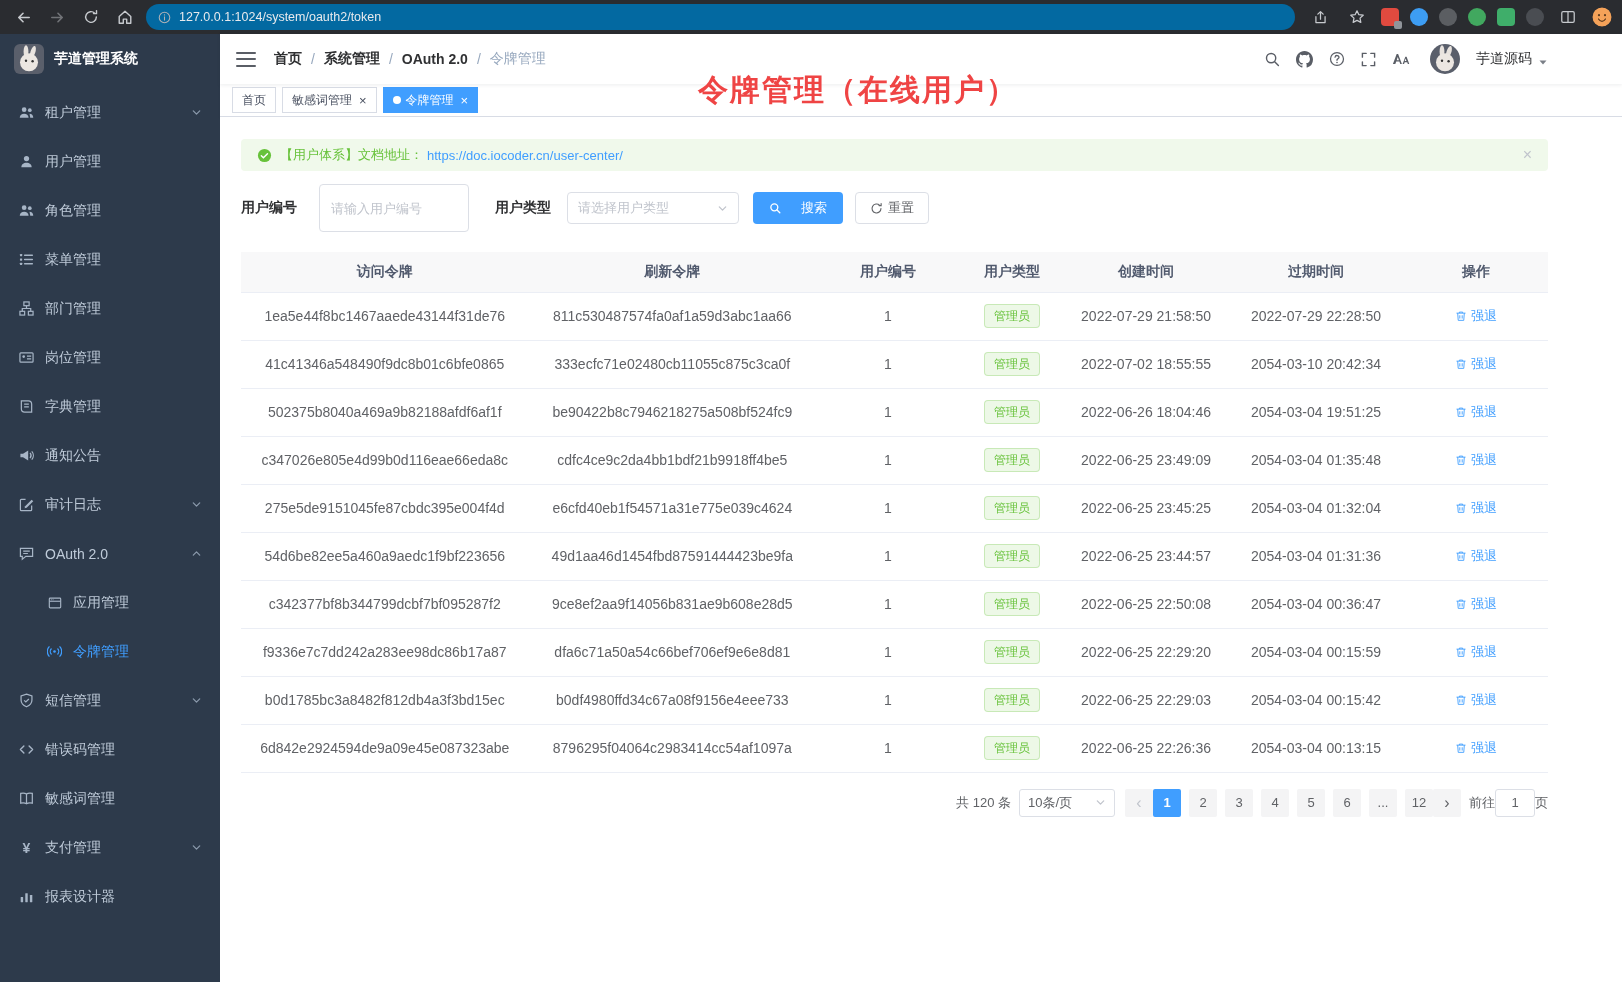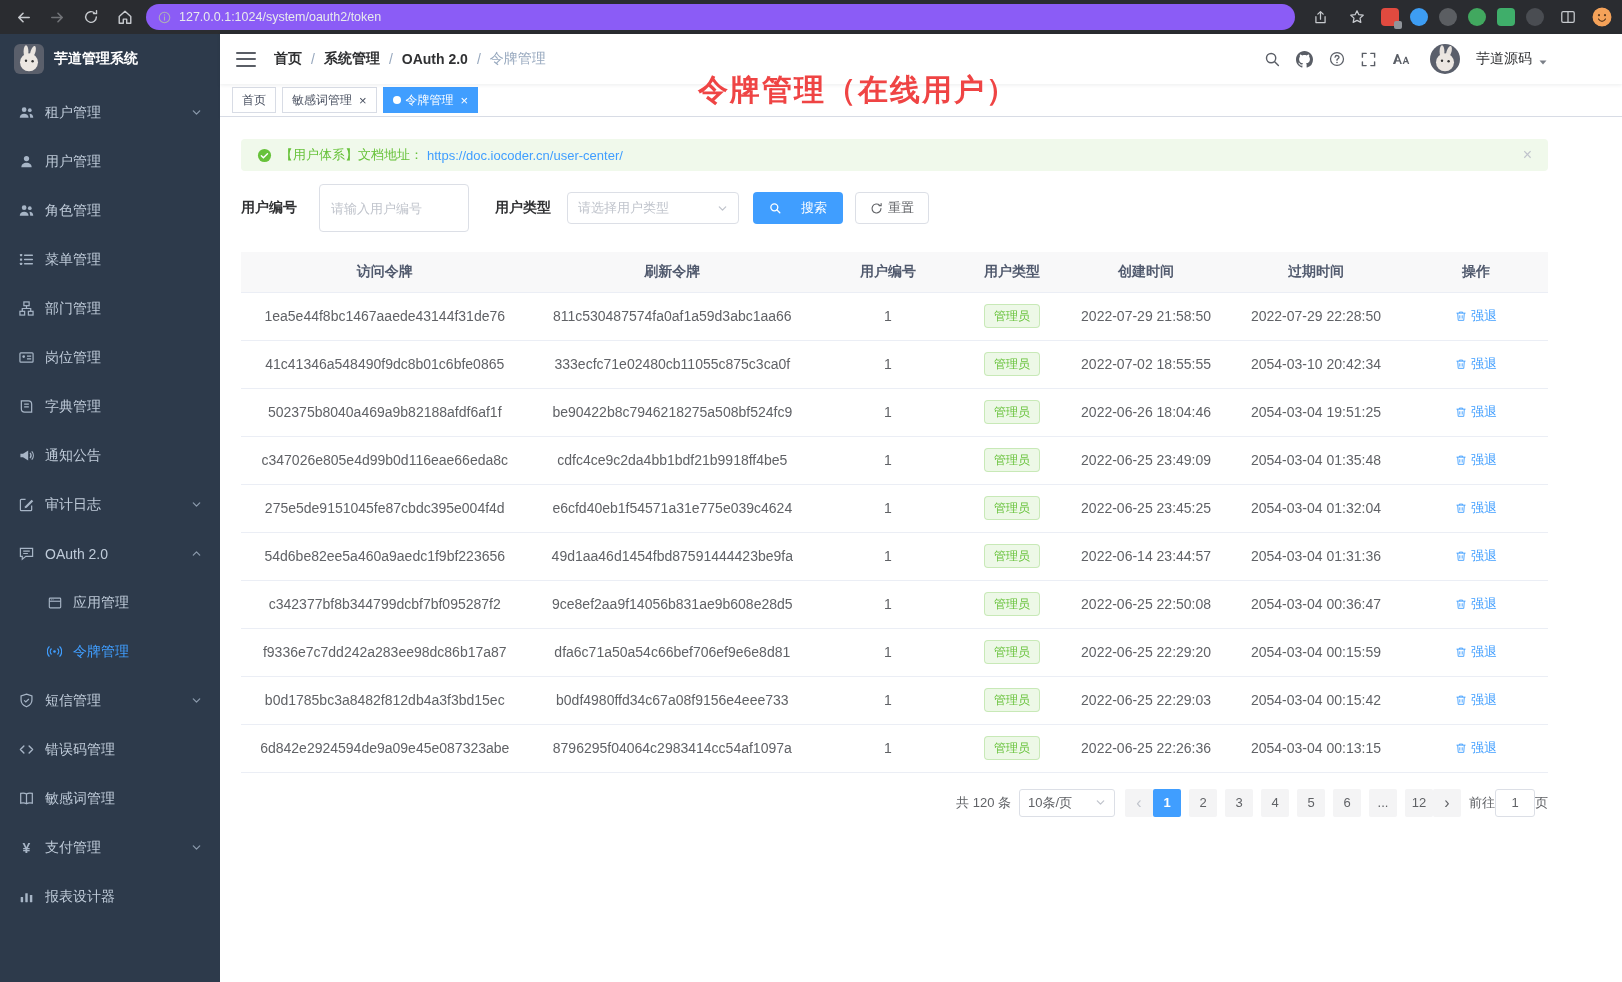--- a/index.html
+++ b/index.html
@@ -5,21 +5,21 @@
 *{margin:0;padding:0;box-sizing:border-box;}
 html,body{width:1622px;height:982px;}
 body{font-family:"Liberation Sans","DejaVu Sans",sans-serif;background:#fff;overflow:hidden;}
 #screen{width:1622px;height:982px;display:flex;flex-direction:column;}
 
 
 .browser-bar{height:34px;background:#2a2c30;display:flex;align-items:center;padding:0 10px;color:#c7cace;flex-shrink:0;}
 .b-left{display:flex;align-items:center;gap:8px;margin-right:8px;}
 .b-btn{width:26px;height:26px;display:flex;align-items:center;justify-content:center;cursor:pointer;flex-shrink:0;}
 .b-btn.dim{opacity:.45;}
-.url-pill{flex:1;height:26px;background:#8b5cf6;border-radius:13px;display:flex;align-items:center;padding:0 12px;gap:8px;min-width:0;cursor:text;}
+.url-pill{flex:1;height:26px;background:#0369a1;border-radius:13px;display:flex;align-items:center;padding:0 12px;gap:8px;min-width:0;cursor:text;}
 .pill-info{display:inline-flex;color:#aeb1b6;}
 .url-text{font-size:12.5px;color:#e8eaed;white-space:nowrap;overflow:hidden;}
 .b-right{display:flex;align-items:center;gap:11px;margin-left:12px;}
 .ext{width:18px;height:18px;position:relative;display:inline-block;cursor:pointer;flex-shrink:0;}
 .ext-red{background:#e04a3f;border-radius:4px;}
 .ext-blue{background:#3d9df3;border-radius:50%;}
 .ext-dark{background:#5b5e62;border-radius:50%;}
 .ext-green{background:#41a85f;border-radius:50%;}
 .ext-lime{background:#3fae6a;border-radius:4px;}
 .ext-dark2{background:#4a4d52;border-radius:50%;}
@@ -609,21 +609,21 @@
                       </svg>
                     </span>
                     <span>强退</span>
                   </a></td>
               </tr>
               <tr>
                 <td class="col0">54d6be82ee5a460a9aedc1f9bf223656</td>
                 <td class="col1">49d1aa46d1454fbd87591444423be9fa</td>
                 <td class="col2">1</td>
                 <td class="col3"><span class="tag">管理员</span></td>
-                <td class="col4">2022-06-14 23:44:57</td>
+                <td class="col4">2022-06-25 23:44:57</td>
                 <td class="col5">2054-03-04 01:31:36</td>
                 <td class="col6"><a class="action-link">
                     <span class="act-ic">
                       <svg viewBox="0 0 16 16" width="12" height="12" fill="none" stroke="currentColor" stroke-width="1.2">
                         <path d="M2 4.2h12M5.8 4.2V2.8h4.4v1.4M3.6 4.2l.7 9.6h7.4l.7-9.6M6.4 7v4.4M9.6 7v4.4"></path>
                       </svg>
                     </span>
                     <span>强退</span>
                   </a></td>
               </tr>

